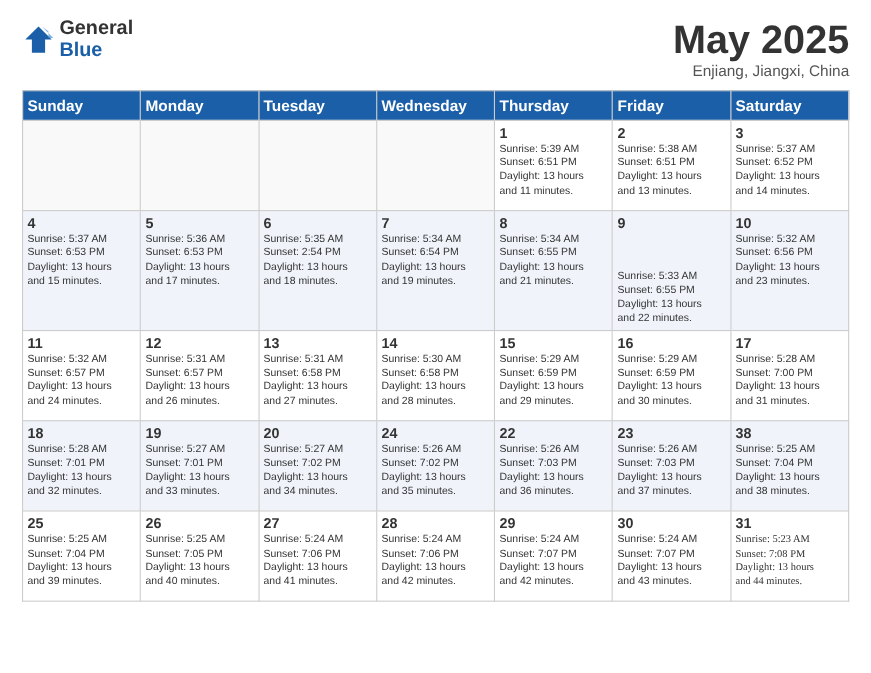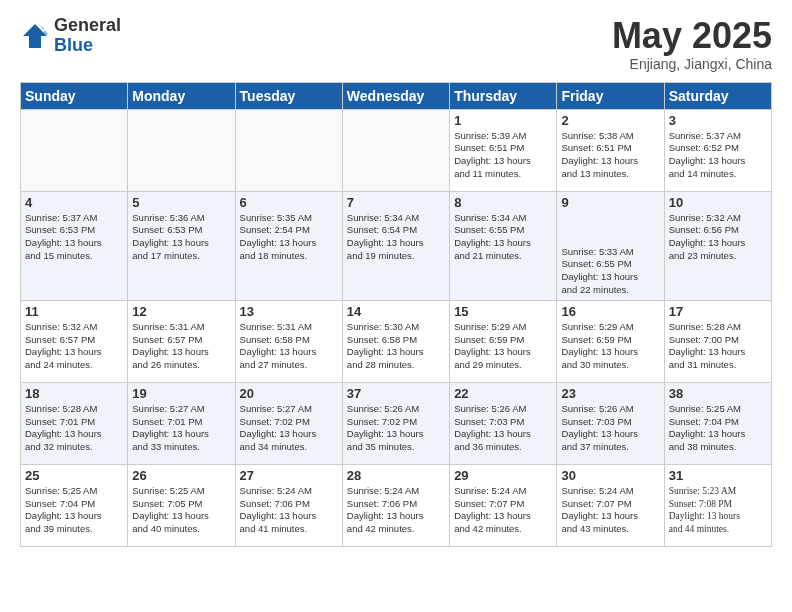--- a/index.html
+++ b/index.html
@@ -281,21 +281,21 @@
 and 33 minutes.</div>
           </td>
           <td>
             <span class="day-number">20</span>
             <div class="day-info" style="white-space: pre-line;">Sunrise: 5:27 AM
 Sunset: 7:02 PM
 Daylight: 13 hours
 and 34 minutes.</div>
           </td>
           <td>
-            <span class="day-number">37</span>
+            <span class="day-number">24</span>
             <div class="day-info" style="white-space: pre-line;">Sunrise: 5:26 AM
 Sunset: 7:02 PM
 Daylight: 13 hours
 and 35 minutes.</div>
           </td>
           <td>
             <span class="day-number">22</span>
             <div class="day-info" style="white-space: pre-line;">Sunrise: 5:26 AM
 Sunset: 7:03 PM
 Daylight: 13 hours

